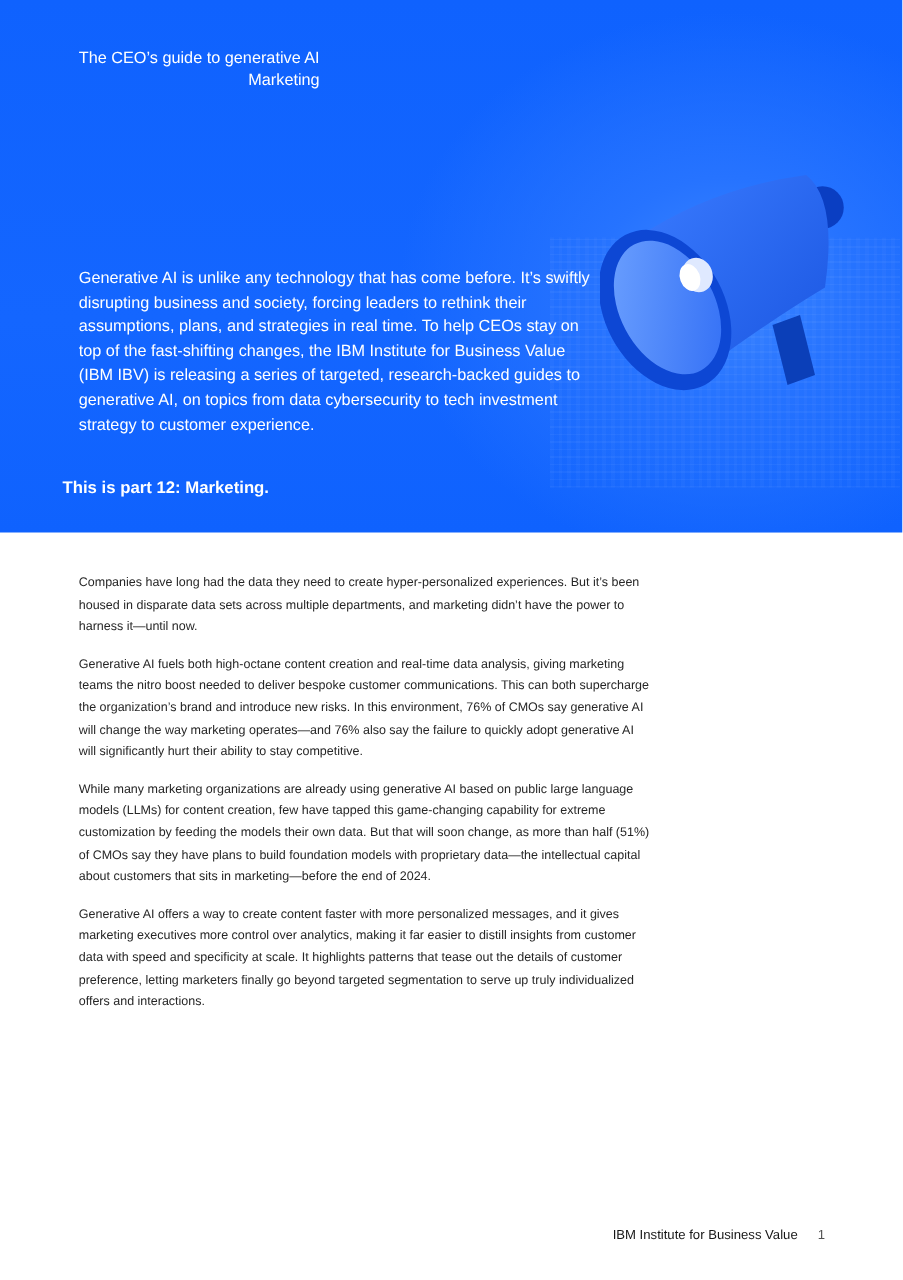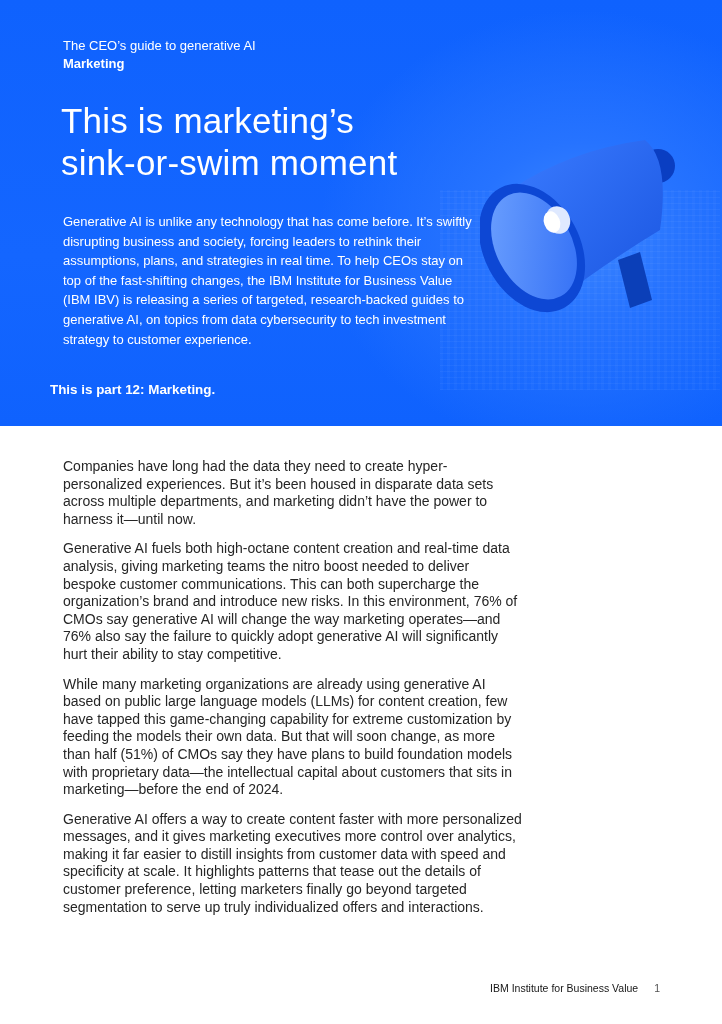--- a/index.html
+++ b/index.html
@@ -7,24 +7,24 @@
     body { font-family: "Liberation Sans", "DejaVu Sans", sans-serif; color: #161616; position: relative; }
 
     .hero {
       position: absolute; left: 0; top: 0; width: 722px; height: 426px;
       background: radial-gradient(ellipse 260px 220px at 580px 230px, #3d86ff 0%, #2673ff 40%, rgba(15,98,254,0) 100%),
                   linear-gradient(180deg, #0f62fe 0%, #1466ff 60%, #0f62fe 100%);
       overflow: hidden;
     }
     .hero-kicker {
       position: absolute; left: 63px; top: 37px;
-      font-size: 13px; line-height: 18px; color: #ffffff;
+      font-size: 13px; line-height: 18px; color: #ffffff; text-align: right;
     }
     .hero-kicker .series { display: block; font-weight: normal; }
-    .hero-kicker .topic { display: block; font-weight: bold; }
+    .hero-kicker .topic { display: block; font-weight: normal; }
     .hero-title {
       position: absolute; left: 61px; top: 100px; width: 400px;
       font-size: 35px; line-height: 42px; font-weight: 300; color: #ffffff;
       letter-spacing: 0.2px;
     }
     .hero-title span { display: block; }
     .hero-body {
       position: absolute; left: 63px; top: 212px; width: 420px;
       font-size: 13px; line-height: 19.6px; color: #ffffff;
     }
@@ -40,45 +40,41 @@
                         repeating-linear-gradient(90deg, rgba(255,255,255,0.04) 0px, rgba(255,255,255,0.04) 3px, transparent 3px, transparent 7px);
       opacity: 0.7;
     }
 
     .content { position: absolute; left: 63px; top: 458px; width: 460px; }
     .section-heading {
       font-size: 21px; line-height: 28px; font-weight: 300; color: #4589ff;
       margin-bottom: 14px; white-space: nowrap; letter-spacing: 0.1px;
     }
     .para {
-      font-size: 14px; line-height: 17.6px; color: #262626; margin-bottom: 12px;
+      font-size: 10px; line-height: 17.6px; color: #262626; margin-bottom: 12px;
     }
 
     .footer {
       position: absolute; top: 981px; right: 62px;
       font-size: 10.5px; line-height: 14px; color: #161616;
       display: flex; gap: 16px; align-items: center;
     }
     .footer .page-num { color: #525252; }
   </style>
 </head>
 <body>
 
 <div class="hero">
   <div class="code-texture"></div>
 
   <div class="hero-kicker">
     <span class="series">The CEO’s guide to generative AI</span>
     <span class="topic">Marketing</span>
   </div>
 
-  <h1 class="hero-title">
-    <span>This is marketing’s</span>
-    <span>sink-or-swim moment</span>
-  </h1>
 
   <p class="hero-body">Generative AI is unlike any technology that has come before. It’s swiftly disrupting business and society, forcing leaders to rethink their assumptions, plans, and strategies in real time. To help CEOs stay on top of the fast-shifting changes, the IBM Institute for Business Value (IBM IBV) is releasing a series of targeted, research-backed guides to generative AI, on topics from data cybersecurity to tech investment strategy to customer experience.</p>
 
   <p class="hero-part">This is part 12: Marketing.</p>
 
   <svg class="megaphone" viewBox="0 0 220 200" xmlns="http://www.w3.org/2000/svg">
     <defs>
       <linearGradient id="bodyGrad" x1="0" y1="0" x2="1" y2="1">
         <stop offset="0" stop-color="#3a7bff"></stop>
         <stop offset="1" stop-color="#1a55e0"></stop>

